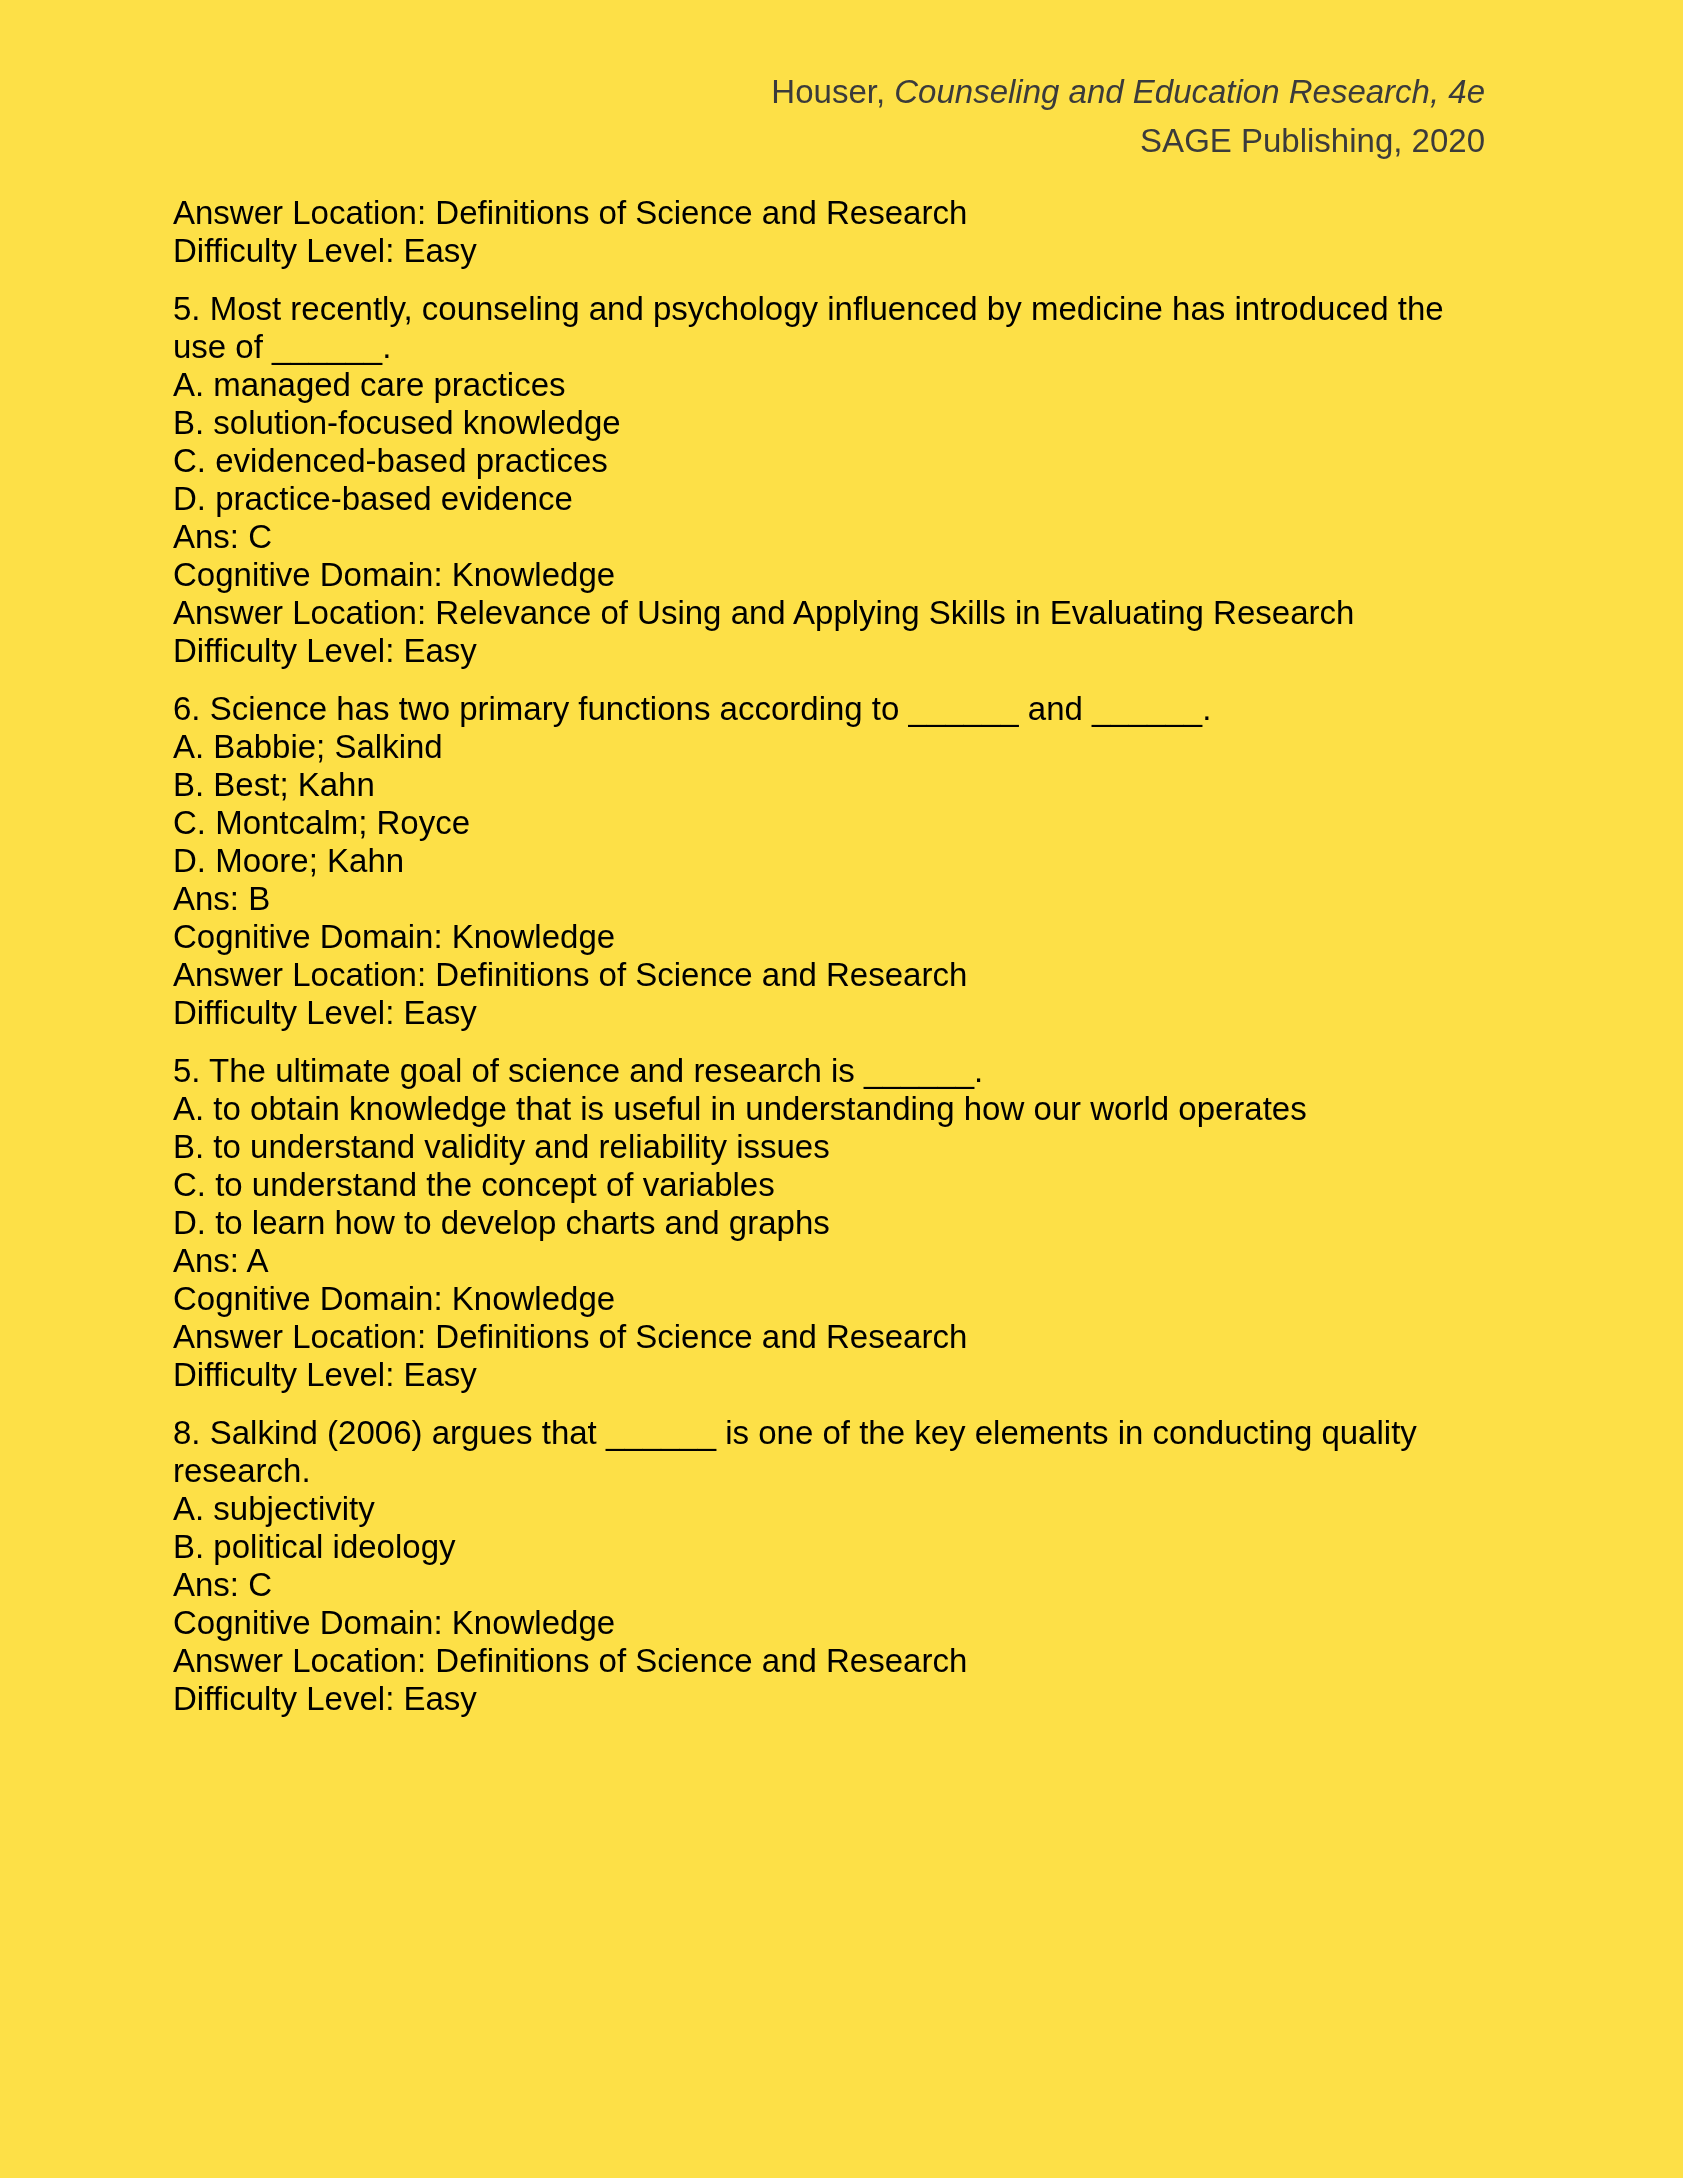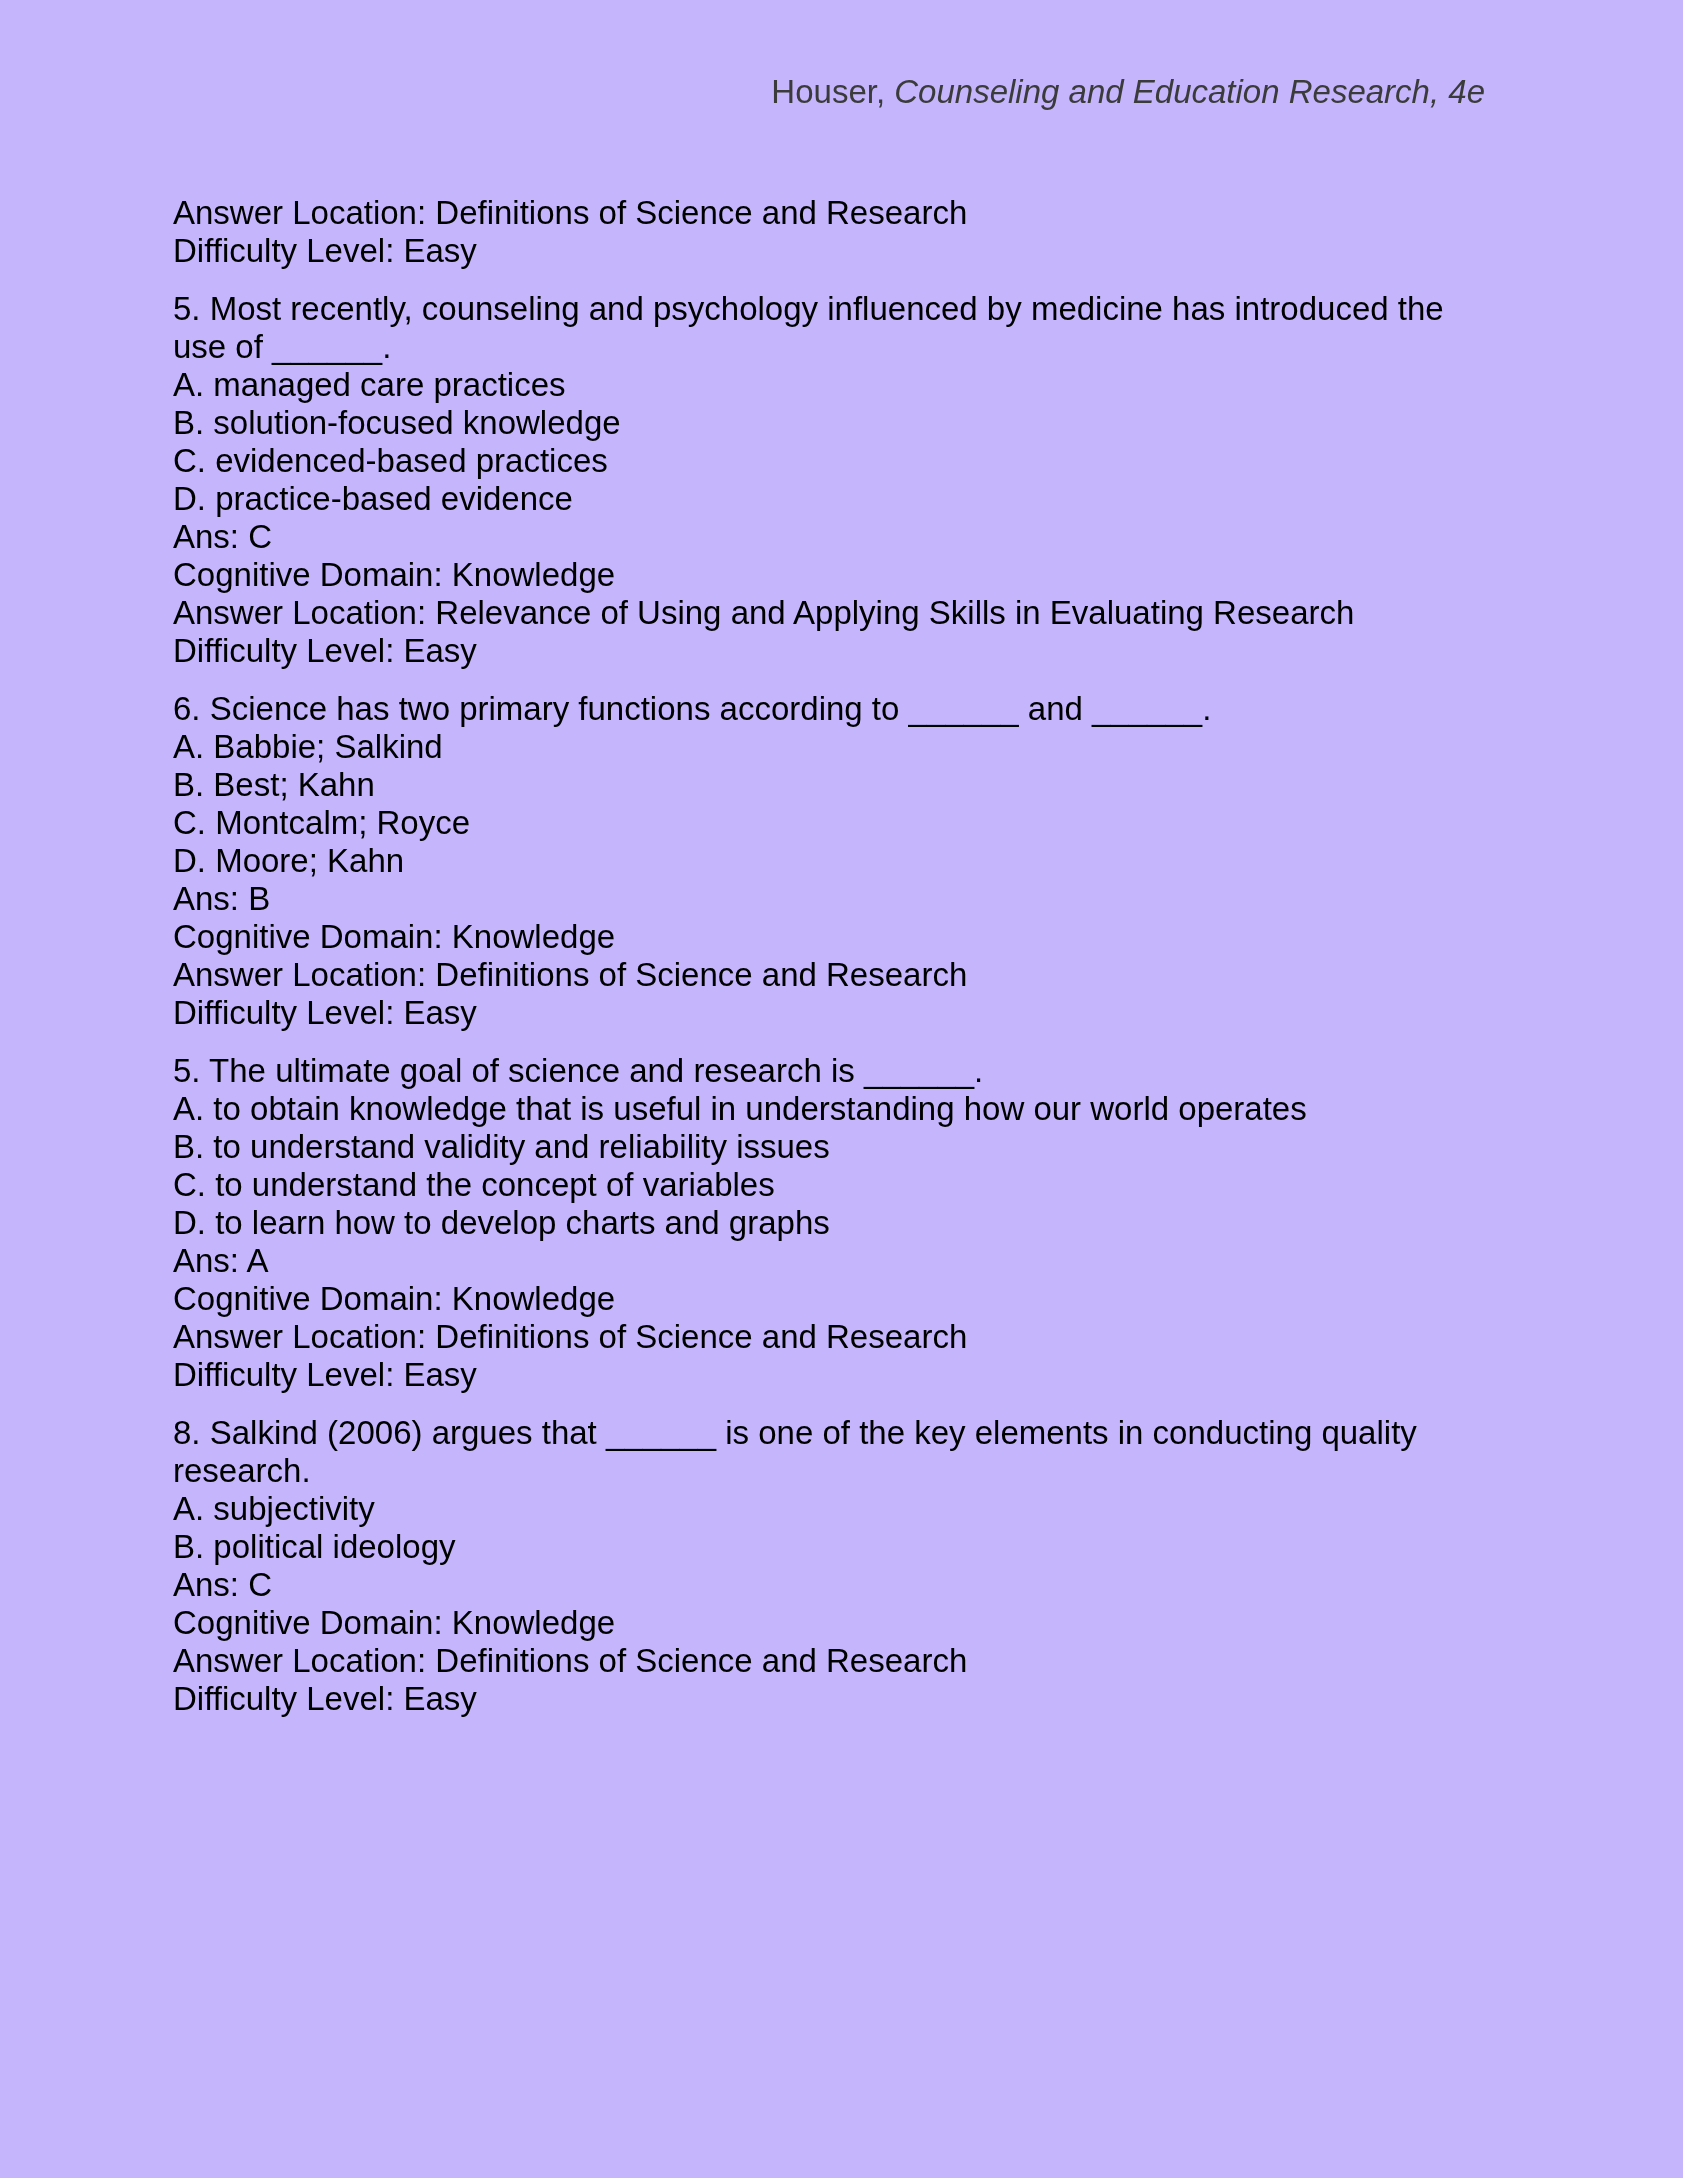--- a/index.html
+++ b/index.html
@@ -1,20 +1,20 @@
 <!DOCTYPE html>
 <html><head>
 <meta charset="utf-8">
 <style>
   html, body { margin: 0; padding: 0; background: #ffffff; }
   .page {
     position: relative;
     width: 1683px;
     height: 2178px;
-    background: #c4b5fd;
+    background: #fde047;
     overflow: hidden;
     font-family: "Liberation Sans", "DejaVu Sans", sans-serif;
     font-size: 33px;
     line-height: 38px;
     color: #000000;
   }
   .header {
     position: absolute;
     top: 73px;
     right: 198px;
@@ -34,20 +34,21 @@
   .block.first { margin-top: 0; }
   .line { white-space: pre; }
 </style>
 </head>
 <body>
 
 <div class="page">
 
   <div class="header">
     <div class="hline"><span>Houser, </span><span class="book-title">Counseling and Education Research, 4e</span></div>
+    <div class="hline pub">SAGE Publishing, 2020</div>
   </div>
 
   <div class="body-text">
 
     <section class="block first">
       <div class="line">Answer Location: Definitions of Science and Research</div>
       <div class="line">Difficulty Level: Easy</div>
     </section>
 
     <section class="block">

